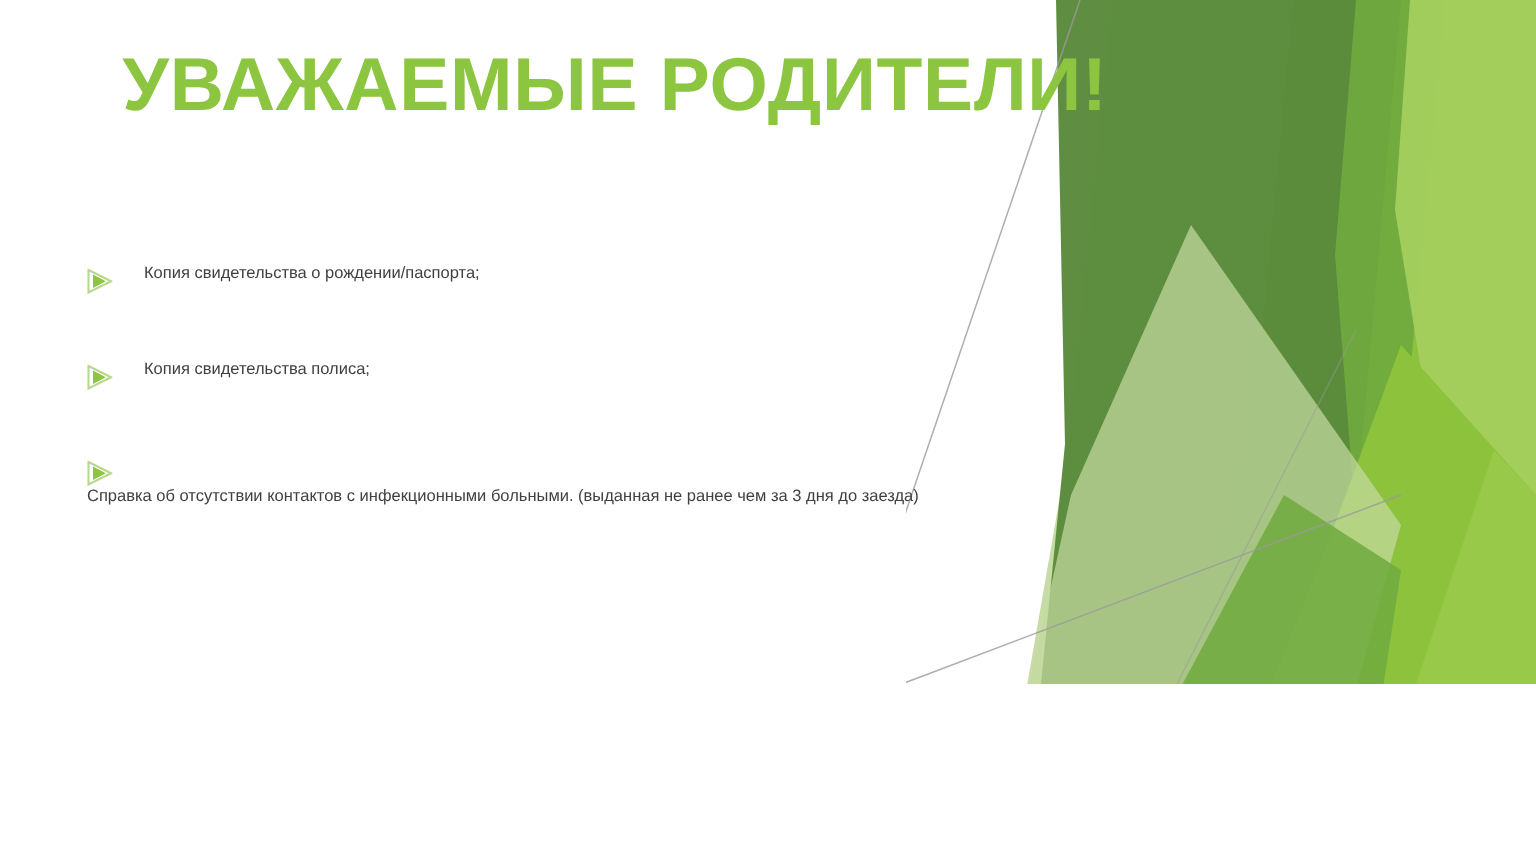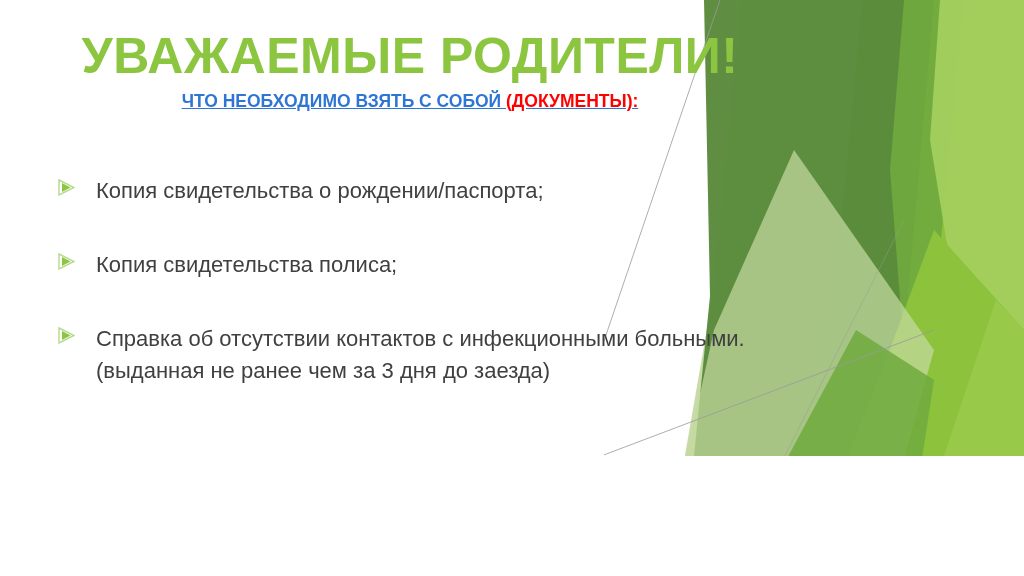--- a/index.html
+++ b/index.html
@@ -85,36 +85,37 @@
     margin: 0;
     padding: 0;
   }
   .bullet-item {
     display: flex;
     align-items: flex-start;
     margin-bottom: 43px;
   }
   .bullet-item:last-child {
     margin-bottom: 0;
+    flex-direction: column;
   }
   .bullet-marker {
     flex: 0 0 auto;
     width: 17px;
     height: 17px;
     margin-top: 4px;
     margin-right: 21px;
   }
   .bullet-marker svg {
     display: block;
     width: 17px;
     height: 17px;
   }
   .bullet-text {
     font-family: "Liberation Sans", sans-serif;
-    font-size: 22px;
+    font-size: 11px;
     line-height: 1.42;
     color: #404040;
     flex: 1 1 auto;
   }
   .bullet-item.wide .bullet-text {
     max-width: 700px;
   }
 </style>
 </head>
 <body>
@@ -143,21 +144,20 @@
       <polygon points="252,330 330,380 300,576 120,576" fill="#6faa3e" opacity="0.85"></polygon>
 
       <line x1="116" y1="0" x2="-80" y2="576" stroke="#9a9a9a" stroke-width="1" opacity="0.8"></line>
       <line x1="330" y1="330" x2="-320" y2="576" stroke="#9a9a9a" stroke-width="1" opacity="0.8"></line>
       <line x1="300" y1="220" x2="120" y2="576" stroke="#9a9a9a" stroke-width="1" opacity="0.45"></line>
     </svg>
   </div>
 
   <div id="title-block">
     <h1 id="page-title">УВАЖАЕМЫЕ РОДИТЕЛИ!</h1>
-    <div id="subtitle"><span class="sub-main">ЧТО НЕОБХОДИМО ВЗЯТЬ С СОБОЙ </span><span class="sub-accent">(ДОКУМЕНТЫ):</span></div>
   </div>
 
   <ul id="bullet-list">
 
     <li class="bullet-item">
       <span class="bullet-marker">
         <svg viewBox="0 0 17 17" xmlns="http://www.w3.org/2000/svg">
           <polygon points="1,1 16,8.5 1,16" fill="none" stroke="#b7d98a" stroke-width="1.4"></polygon>
           <polygon points="4,4 12.5,8.5 4,13" fill="#8cc540"></polygon>
         </svg>

